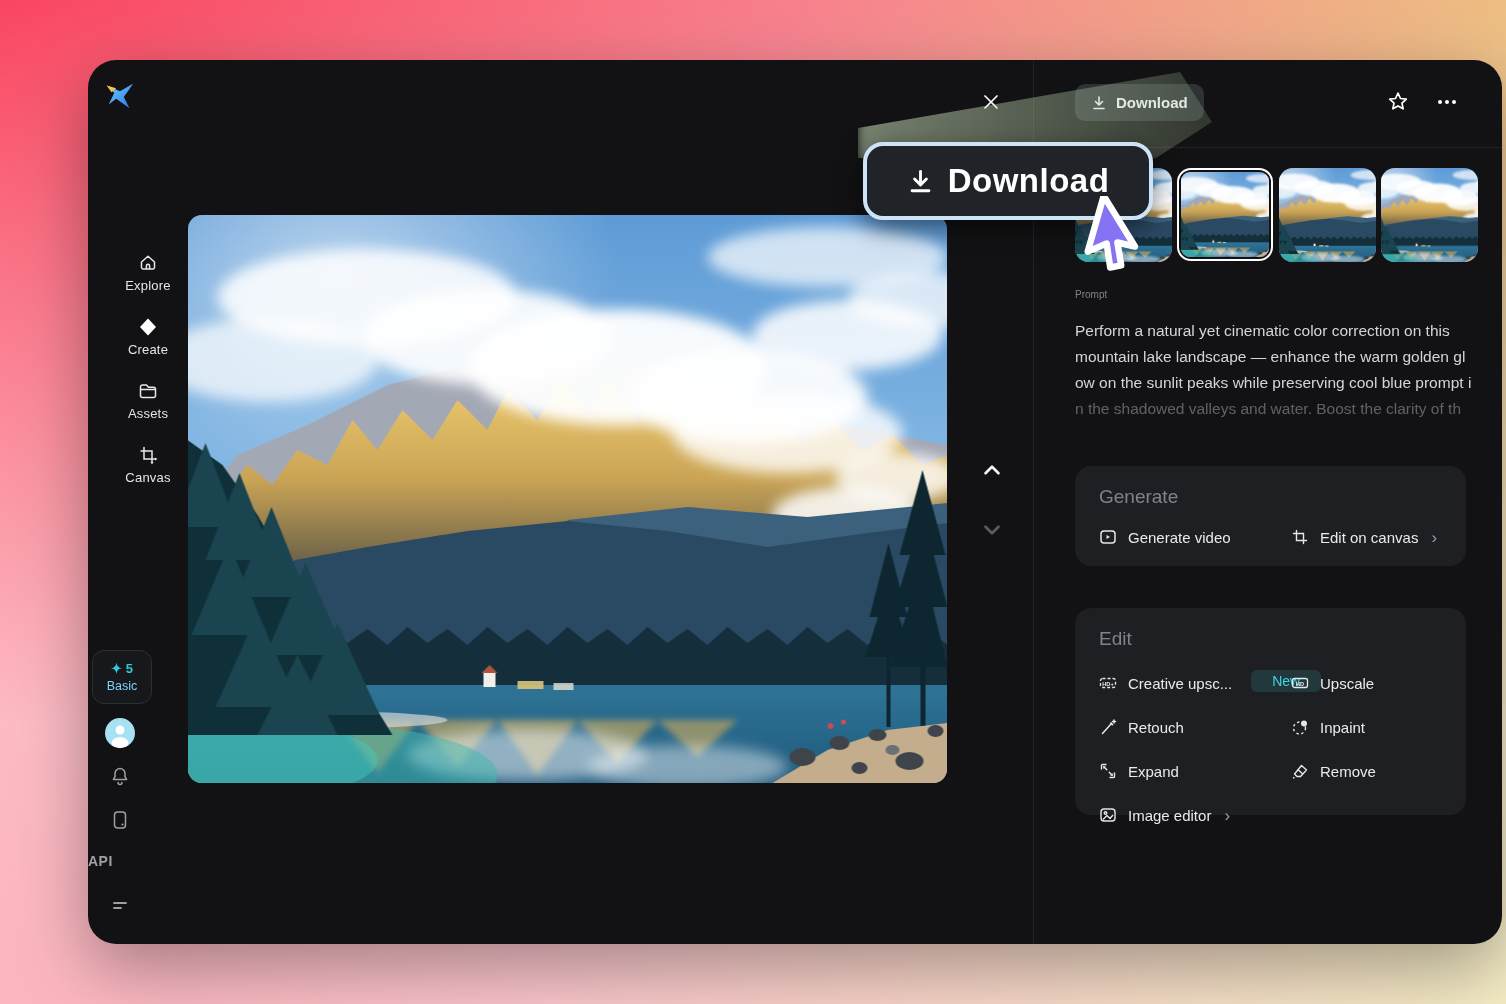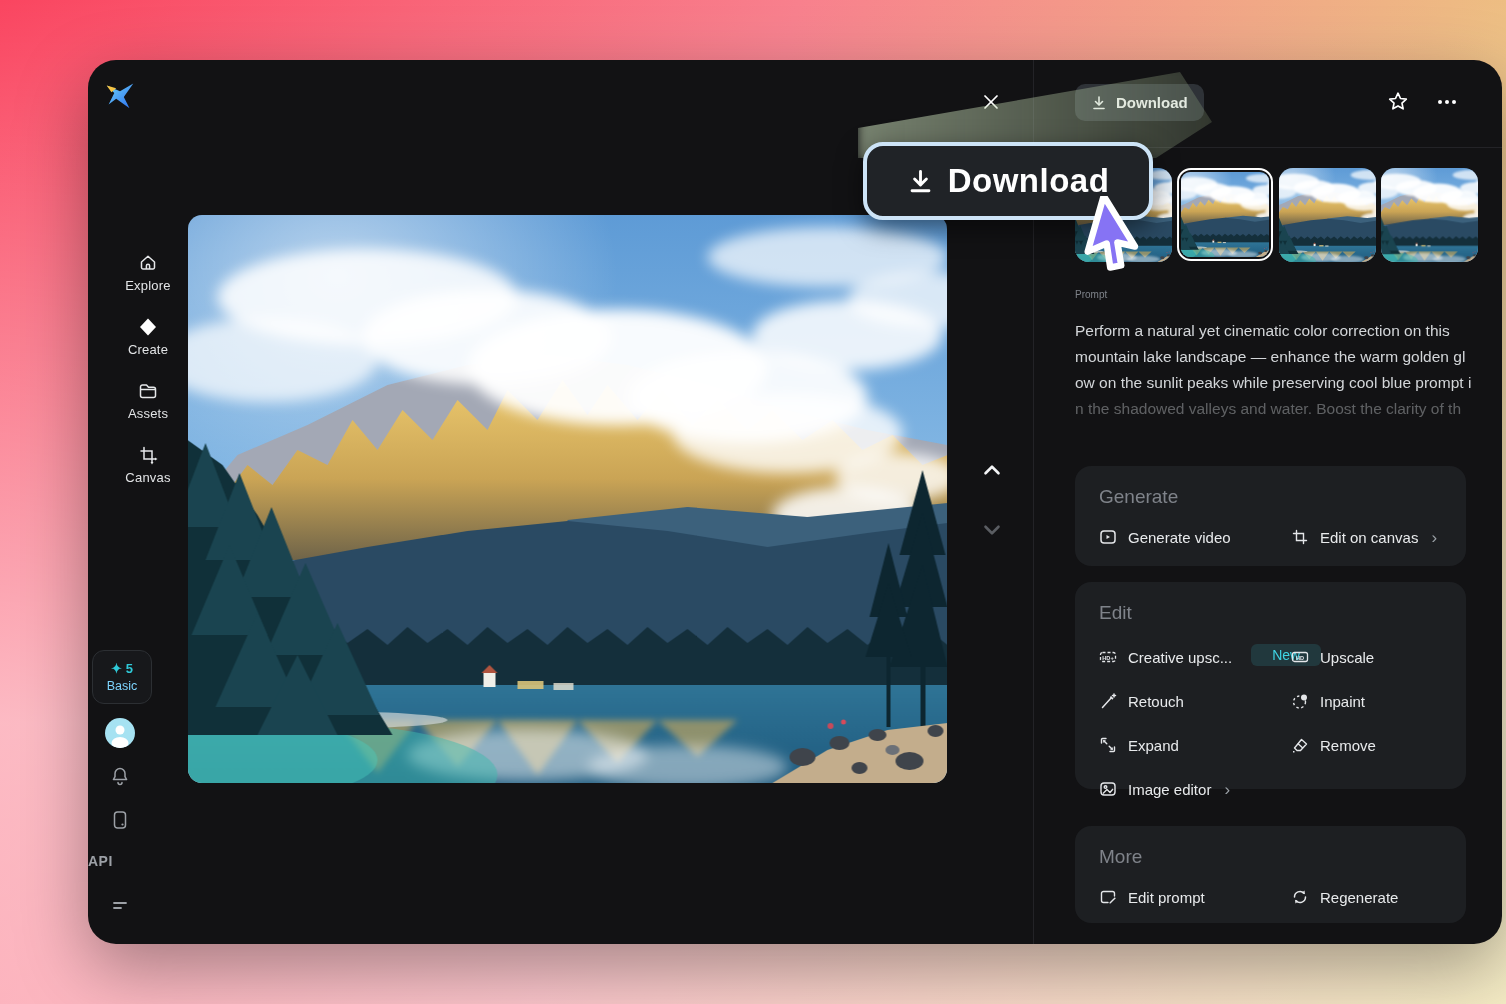--- a/index.html
+++ b/index.html
@@ -343,21 +343,21 @@
         <svg class="ic18" viewBox="0 0 18 18" fill="none" stroke="currentColor" stroke-width="1.4" stroke-linecap="round">
           <path d="M5.5,2.5 V12.5 H15.5"></path>
             <path d="M2.5,5.5 H12.5 V15.5"></path>
         </svg>
         <span class="item-label">Edit on canvas</span>
         <span class="chev">›</span>
       </div>
     </div>
   </div>
 
-  <div class="card" style="top:522px;height:207px">
+  <div class="card" style="top:548px;height:207px">
     <div class="card-title">Edit</div>
     <div class="card-grid">
       <div class="item">
         <svg class="ic18" viewBox="0 0 18 18" fill="none" stroke="currentColor" stroke-width="1.3">
           <rect x="1.5" y="4.5" width="15" height="9" rx="2" stroke-dasharray="3 2"></rect>
           <text x="9" y="11.6" text-anchor="middle" font-size="5.6" font-weight="bold" fill="currentColor" stroke="none">HD+</text>
         </svg>
         <span class="item-label">Creative upsc...</span>
         <span class="badge-new">New</span>
       </div>
@@ -408,35 +408,14 @@
           <rect x="2" y="3" width="14" height="12" rx="3"></rect>
             <circle cx="6.5" cy="7" r="1.3"></circle>
             <path d="M4,13.5 L8,9.5 L11,12.5 L14,9"></path>
         </svg>
         <span class="item-label">Image editor</span>
         <span class="chev">›</span>
       </div>
     </div>
   </div>
 
-  <div class="card" style="top:766px;height:97px">
-    <div class="card-title">More</div>
-    <div class="card-grid">
-      <div class="item">
-        <svg class="ic18" viewBox="0 0 18 18" fill="none" stroke="currentColor" stroke-width="1.4" stroke-linecap="round" stroke-linejoin="round">
-          <path d="M15.5,8 V5.5 a2,2 0 0 0 -2,-2 h-9 a2,2 0 0 0 -2,2 v7 a2,2 0 0 0 2,2 h4.5"></path>
-          <path d="M10.5,14.5 L15.8,9.2 L16.8,10.2 L11.5,15.5 H10.5 Z" fill="currentColor" stroke="none"></path>
-        </svg>
-        <span class="item-label">Edit prompt</span>
-      </div>
-      <div class="item">
-        <svg class="ic18" viewBox="0 0 18 18" fill="none" stroke="currentColor" stroke-width="1.5" stroke-linecap="round">
-          <path d="M3.5,9 a5.5,5.5 0 0 1 9.5,-3.8"></path>
-            <polygon points="13.6,2.6 13.8,6.2 10.6,4.8" fill="currentColor" stroke="none"></polygon>
-          <path d="M14.5,9 a5.5,5.5 0 0 1 -9.5,3.8"></path>
-            <polygon points="4.4,15.4 4.2,11.8 7.4,13.2" fill="currentColor" stroke="none"></polygon>
-        </svg>
-        <span class="item-label">Regenerate</span>
-      </div>
-    </div>
-  </div>
 
 </div>
 
 </body></html>

